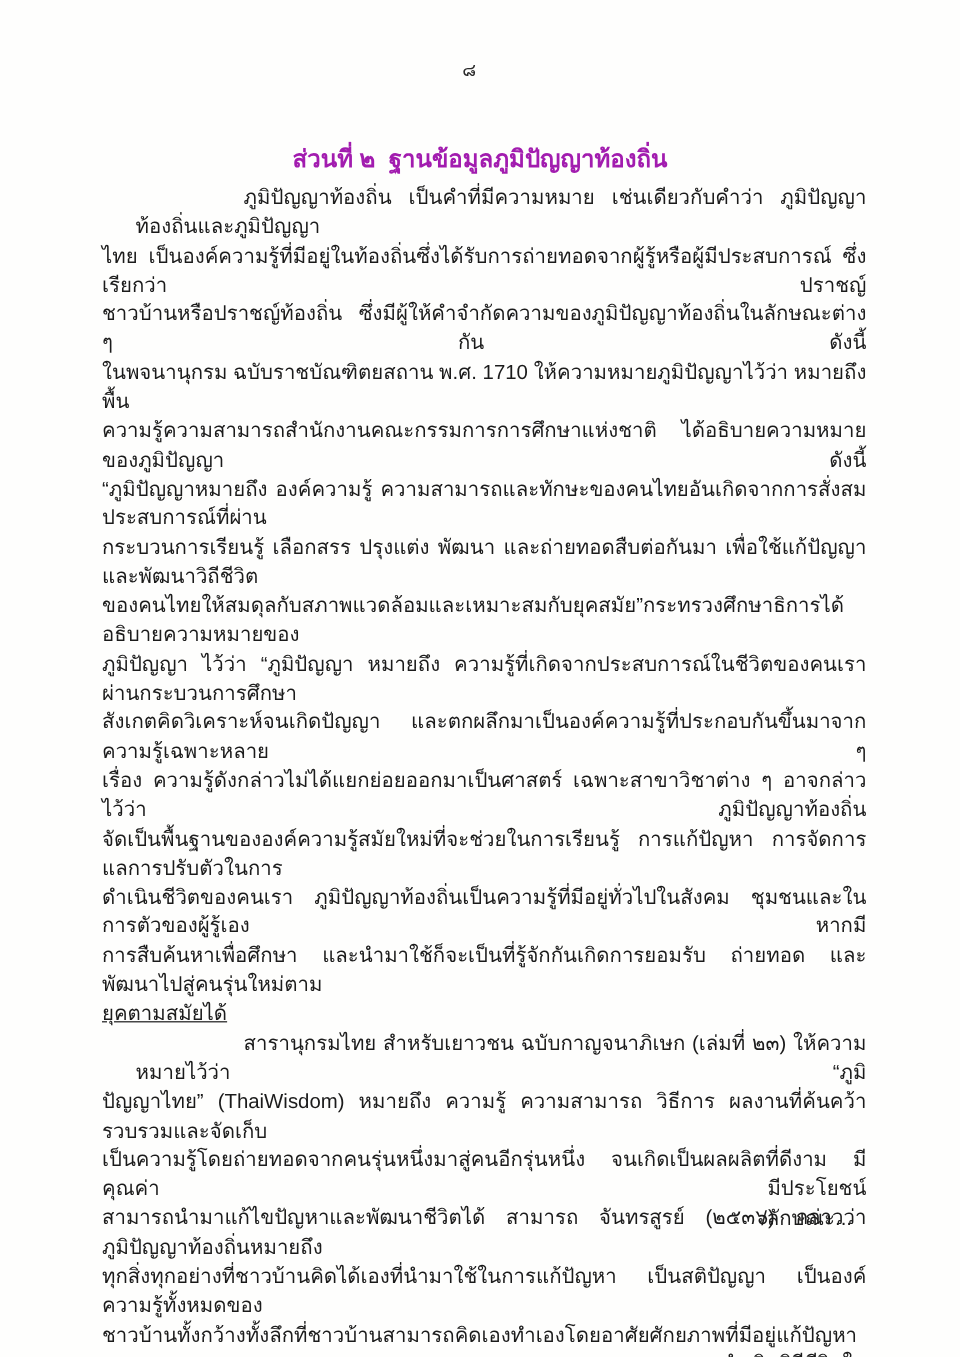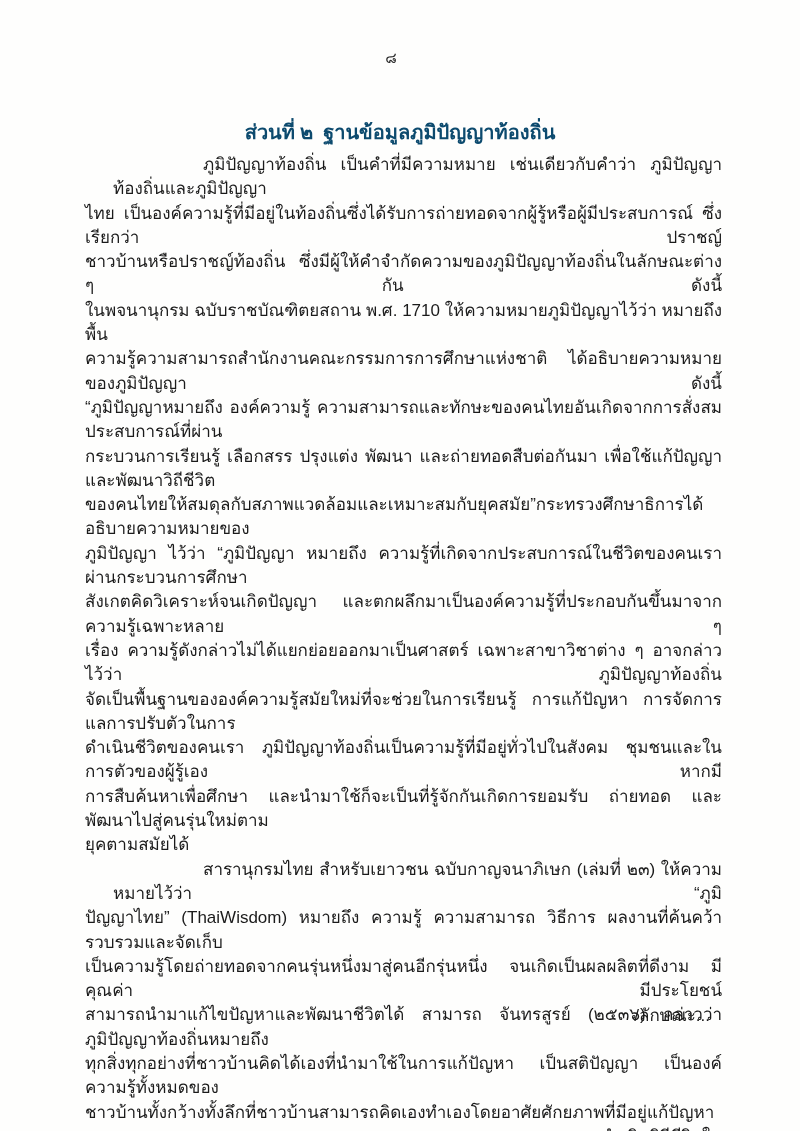--- a/index.html
+++ b/index.html
@@ -29,41 +29,41 @@
   .heading {
     position: absolute;
     top: 116px;
     left: 0;
     width: 800px;
     margin: 0;
     text-align: center;
     font-size: 20px;
     font-weight: bold;
     white-space: pre-wrap;
-    color: #0c4a6e;
-    font-family: Liberation Serif, serif;
+    color: #a21caf;
   }
 
   .body-text {
     position: absolute;
     top: 153px;
     left: 85px;
     width: 637px;
     font-size: 17px;
     line-height: 24.3px;
   }
 
   .para { margin: 0; }
 
   .para .line {
     text-align: justify;
     text-align-last: justify;
   }
   .para .line.last {
     text-align-last: left;
+    text-decoration: underline;
   }
   .para .line:first-child {
     text-indent: 90px;
     margin-left: 28px;
   }
 
   .footer-marker {
     position: absolute;
     top: 1001px;
     right: 90px;

